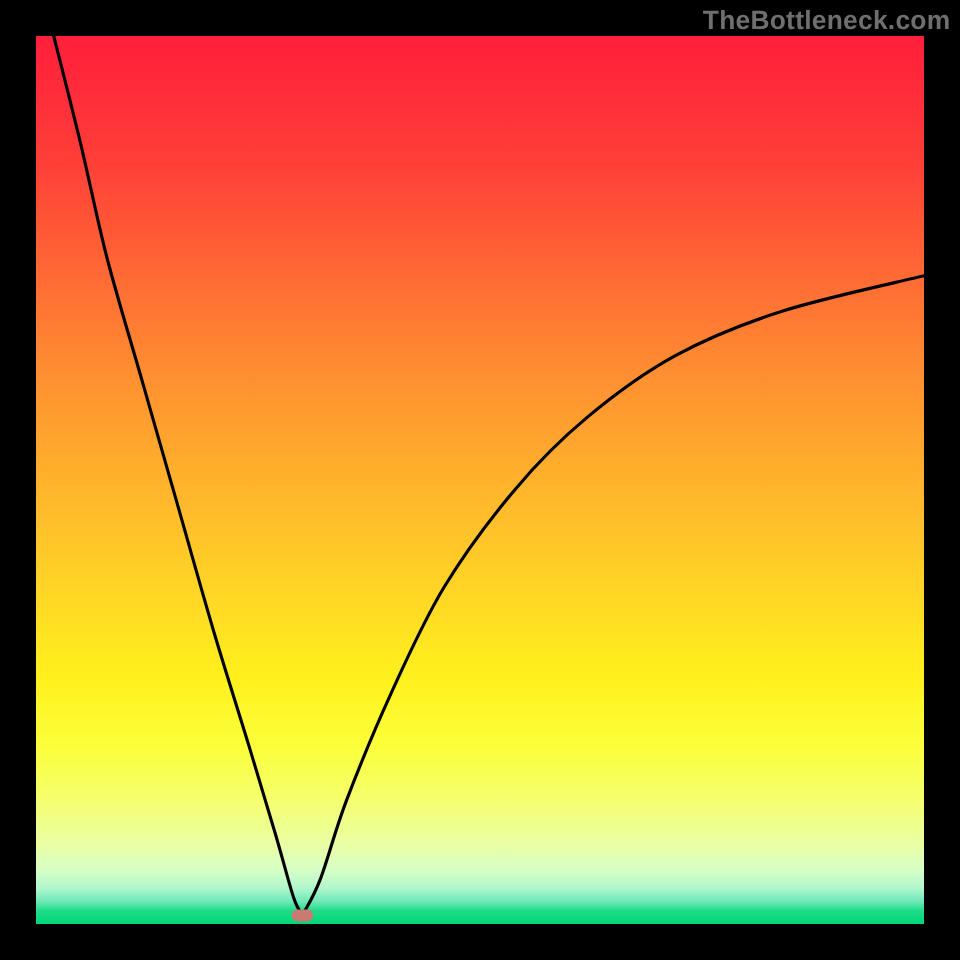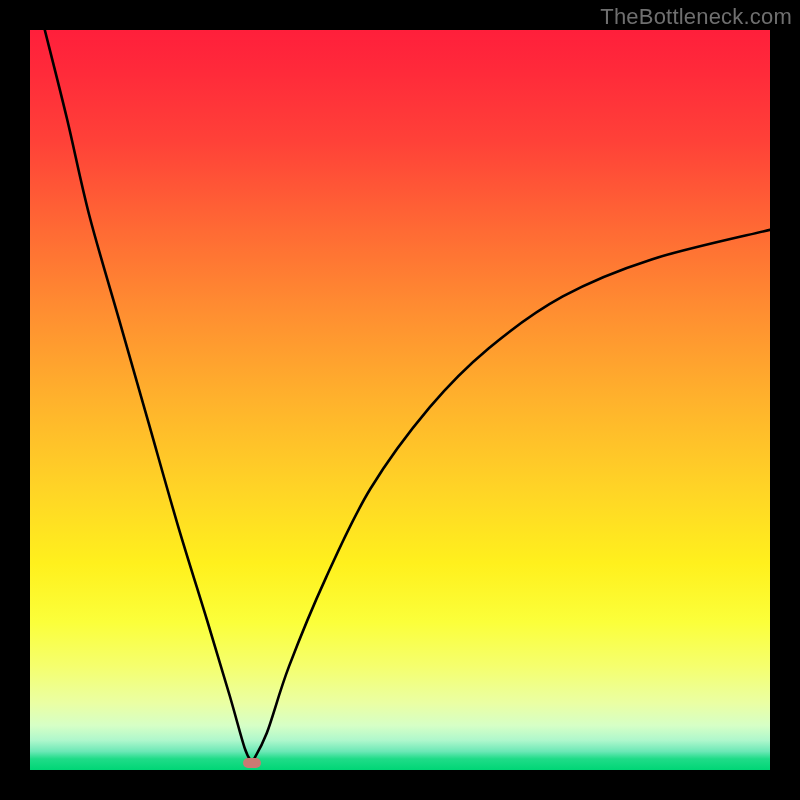--- a/index.html
+++ b/index.html
@@ -56,21 +56,21 @@
     width: 18px; height: 10px;
     border-radius: 5px;
     transform: translate(-50%, -50%);
   }
   .watermark {
     position: absolute;
     top: 4px;
     right: 8px;
     color: #6f6f6f;
     font-size: 22px;
-    font-weight: 400;
+    font-weight: 700;
     letter-spacing: 0.2px;
   }
 </style>
 </head>
 <body>
 
 <div class="frame">
 
   <div class="plot-area">
     <div class="gradient"></div>

